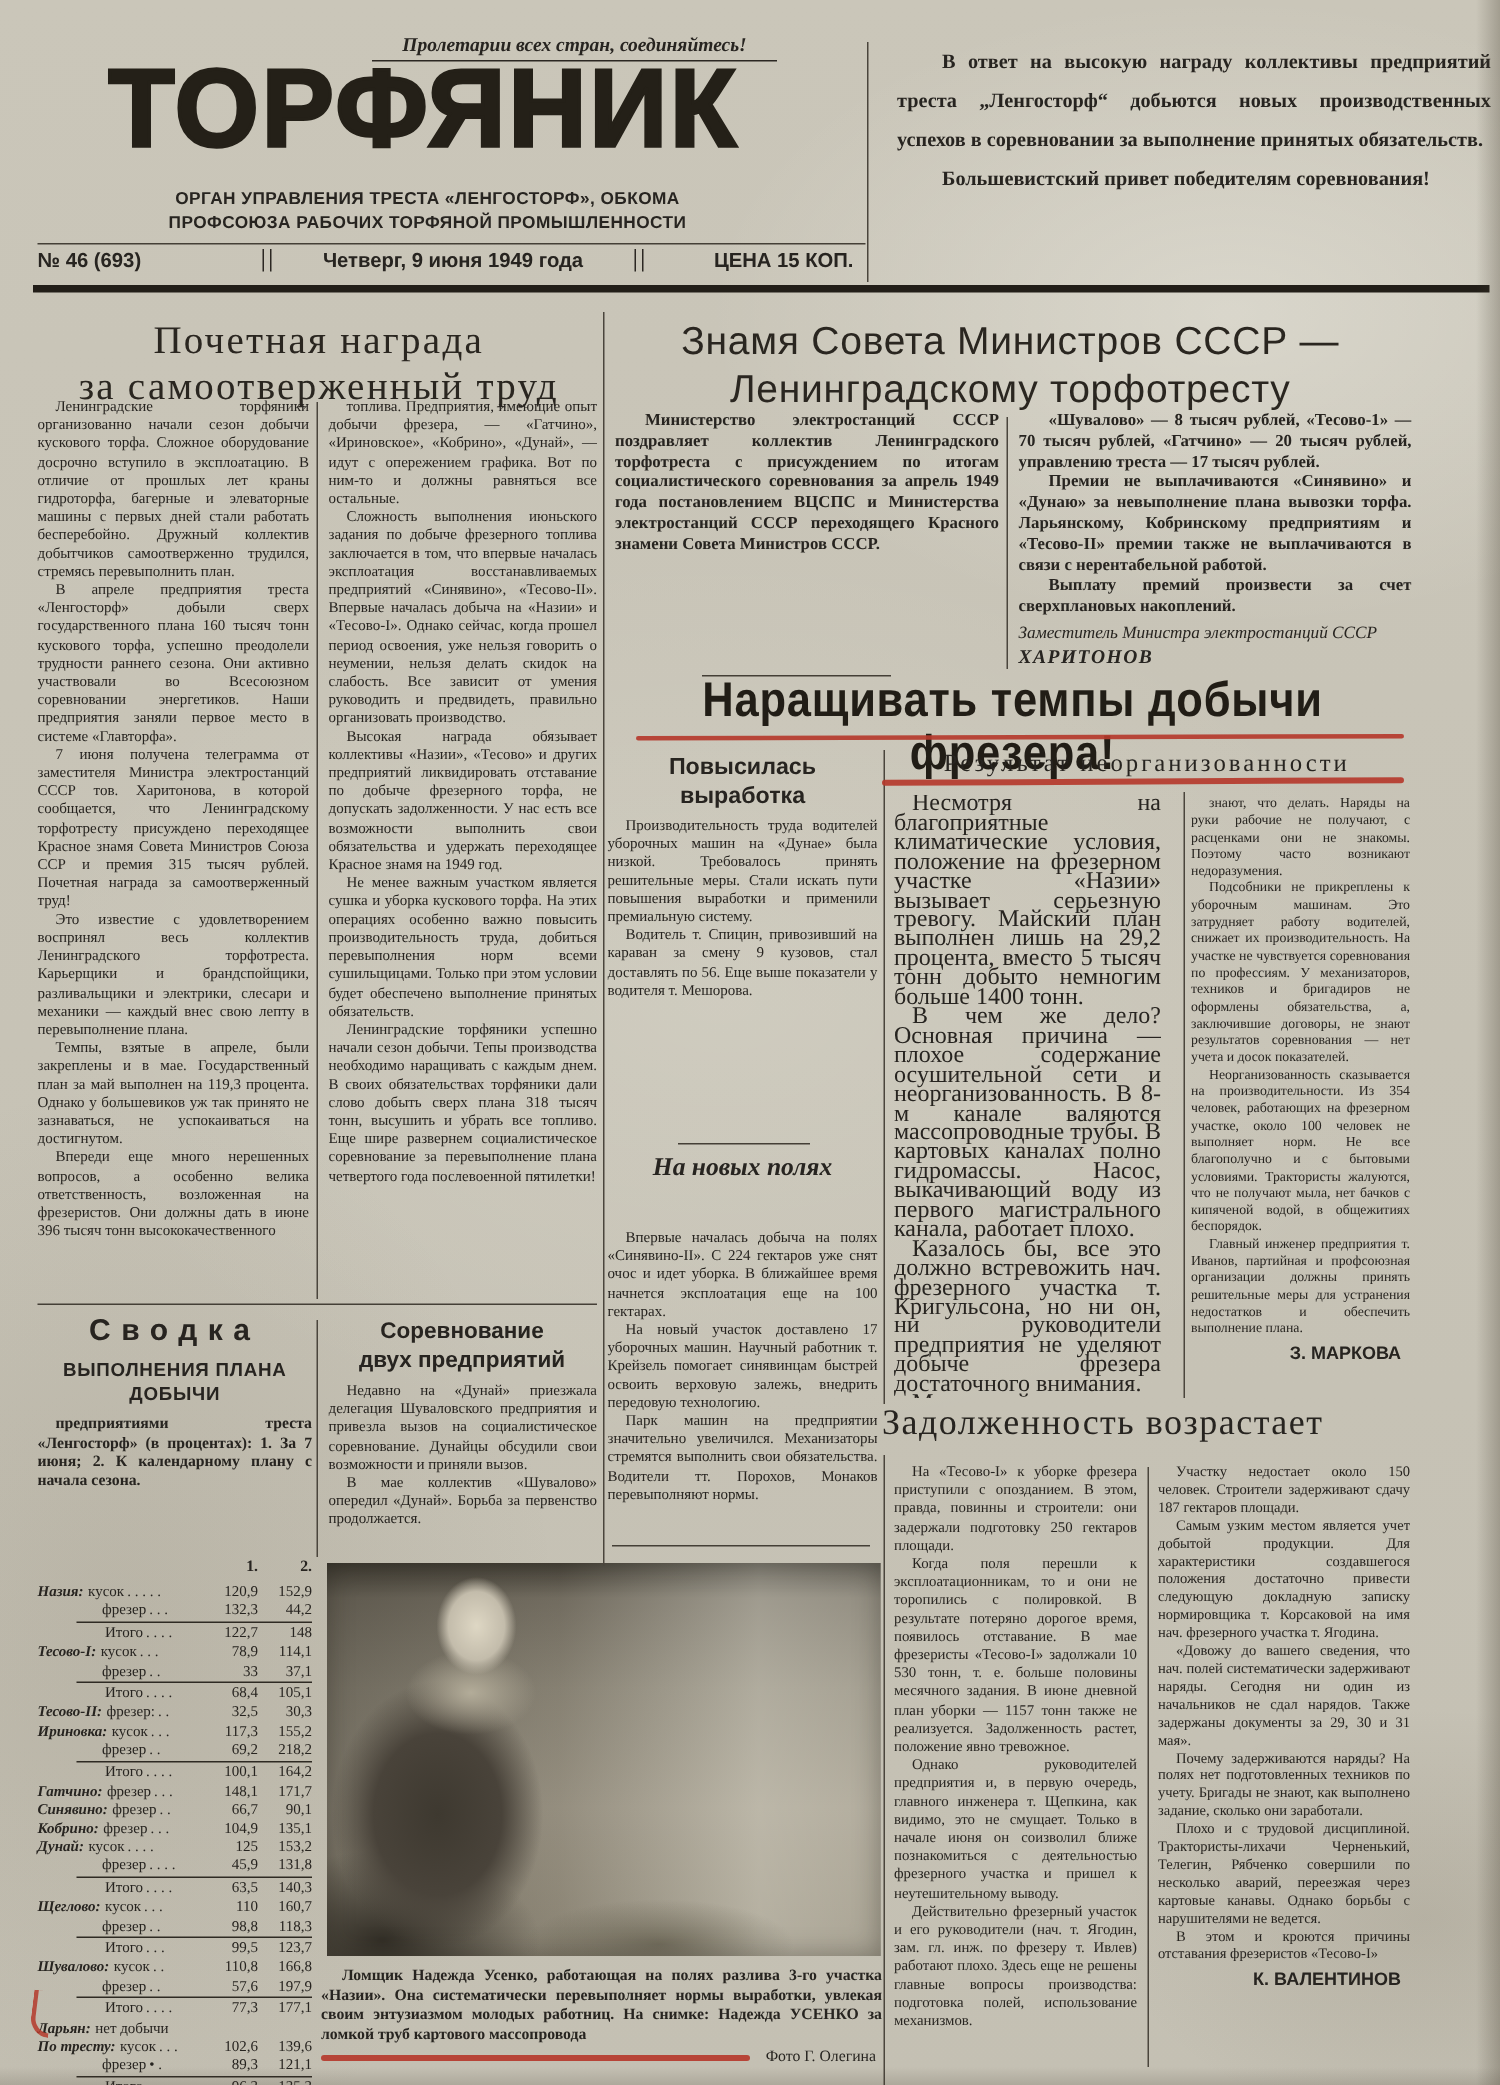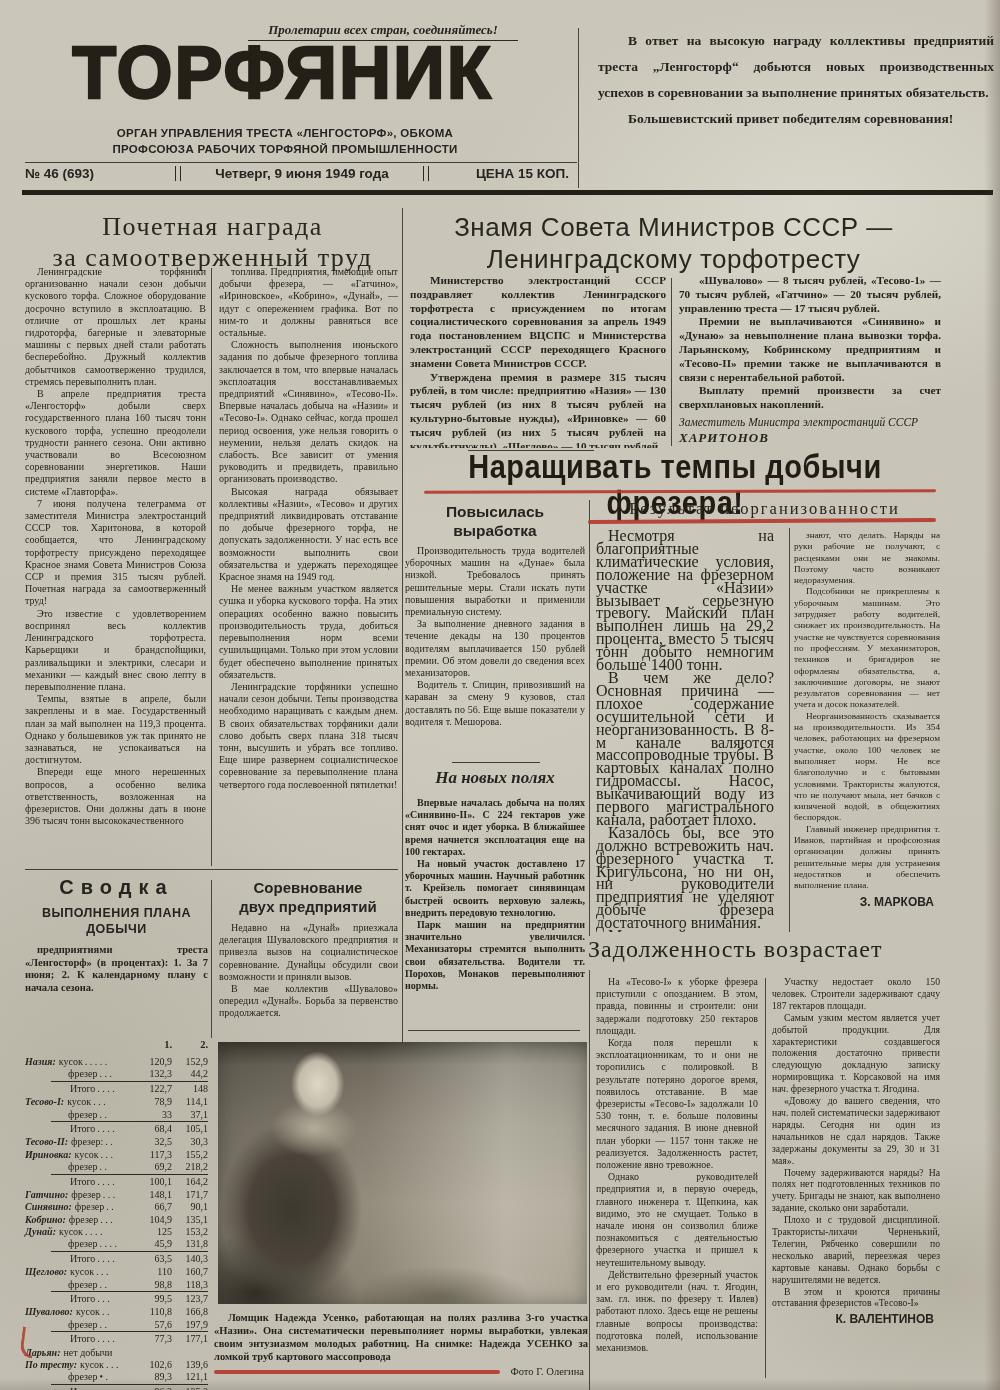--- a/index.html
+++ b/index.html
@@ -386,21 +386,20 @@
   </div>
 
   <div class="vr" style="left:402px;top:208px;height:836px;"></div>
   <div class="abs h-banner">
     <div>Знамя Совета Министров СССР —</div>
     <div>Ленинградскому торфотресту</div>
   </div>
   <div class="abs bannercol" style="left:410px;top:274px;width:256px;height:174px;">
 
   <p class="bp">Министерство электростанций СССР поздравляет коллектив Ленинградского торфотреста с присуждением по итогам социалистического соревнования за апрель 1949 года постановлением ВЦСПС и Министерства электростанций СССР переходящего Красного знамени Совета Министров СССР.</p>
-      <p class="bp">Утверждена премия в размере 315 тысяч рублей, в том числе: предприятию «Назия» — 130 тысяч рублей (из них 8 тысяч рублей на культурно-бытовые нужды), «Ириновке» — 60 тысяч рублей (из них 5 тысяч рублей на культбытнужды), «Щеглово» — 10 тысяч рублей,</p>
     </div>
   <div class="vr" style="left:671px;top:278px;height:168px;"></div>
   <div class="abs" style="left:679px;top:274px;width:262px;height:176px;">
     <div class="bannercol" style="width:262px;">
 
     <p class="bp">«Шувалово» — 8 тысяч рублей, «Тесово-1» — 70 тысяч рублей, «Гатчино» — 20 тысяч рублей, управлению треста — 17 тысяч рублей.</p>
         <p class="bp">Премии не выплачиваются «Синявино» и «Дунаю» за невыполнение плана вывозки торфа. Ларьянскому, Кобринскому предприятиям и «Тесово-II» премии также не выплачиваются в связи с нерентабельной работой.</p>
         <p class="bp">Выплату премий произвести за счет сверхплановых накоплений.</p>
       </div>
     <div class="sig-block">
@@ -413,26 +412,25 @@
   <div class="abs h-frezer">Наращивать темпы добычи фрезера!</div>
   <div class="redline" style="left:424px;top:490px;width:512px;height:3px;transform:rotate(-0.15deg);"></div>
 
   <div class="abs sub-a">
     <div>Повысилась</div>
     <div>выработка</div>
   </div>
   <div class="abs bodycol" style="left:405px;top:545px;width:180px;height:213px;">
 
   <p class="bp">Производительность труда водителей уборочных машин на «Дунае» была низкой. Требовалось принять решительные меры. Стали искать пути повышения выработки и применили премиальную систему.</p>
-      <p class="bp">За выполнение дневного задания в течение декады на 130 процентов водителям выплачивается 150 рублей премии. Об этом довели до сведения всех механизаторов.</p>
       <p class="bp">Водитель т. Спицин, привозивший на караван за смену 9 кузовов, стал доставлять по 56. Еще выше показатели у водителя т. Мешорова.</p>
     </div>
   <div class="hr" style="left:452px;top:762px;width:88px;height:1.2px;"></div>
   <div class="abs sub-fields">На новых полях</div>
-  <div class="abs bodycol" style="left:405px;top:797px;width:180px;height:228px;font-weight:bold;">
+  <div class="abs bodycol" style="left:405px;top:820px;width:180px;height:228px;">
 
   <p class="bp">Впервые началась добыча на полях «Синявино-II». С 224 гектаров уже снят очос и идет уборка. В ближайшее время начнется эксплоатация еще на 100 гектарах.</p>
       <p class="bp">На новый участок доставлено 17 уборочных машин. Научный работник т. Крейзель помогает синявинцам быстрей освоить верховую залежь, внедрить передовую технологию.</p>
       <p class="bp">Парк машин на предприятии значительно увеличился. Механизаторы стремятся выполнить свои обязательства. Водители тт. Порохов, Монаков перевыполняют нормы.</p>
     </div>
   <div class="hr" style="left:408px;top:1030px;width:172px;height:1.2px;"></div>
 
   <div class="vr" style="left:589px;top:500px;height:436px;"></div>
   <div class="abs sub-b">Результат неорганизованности</div>
   <div class="redline" style="left:588px;top:519px;width:348px;height:4px;transform:rotate(-0.3deg);"></div>

